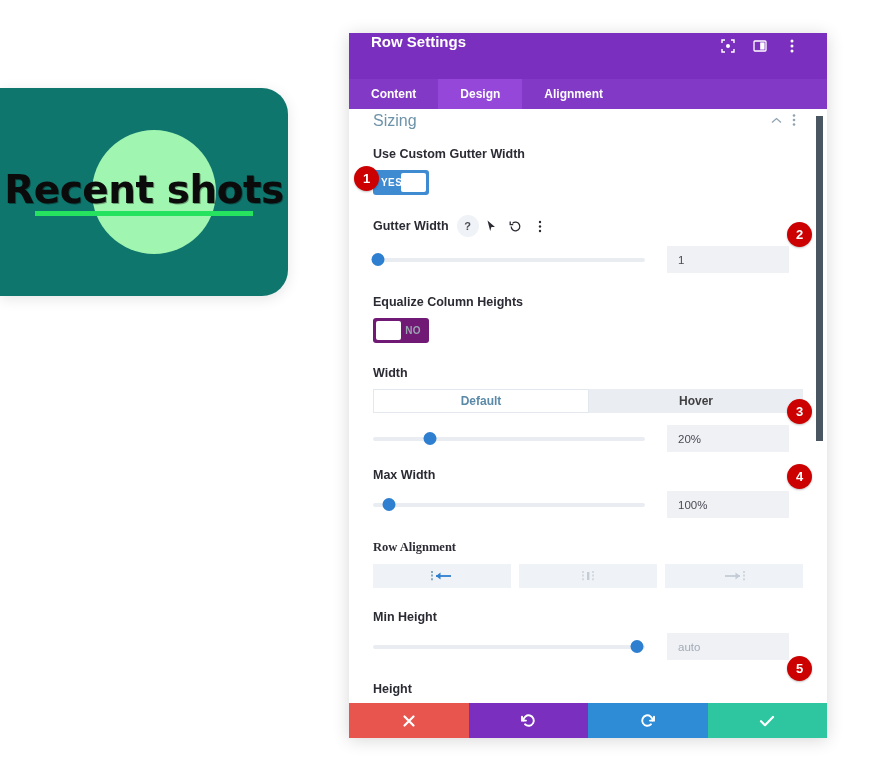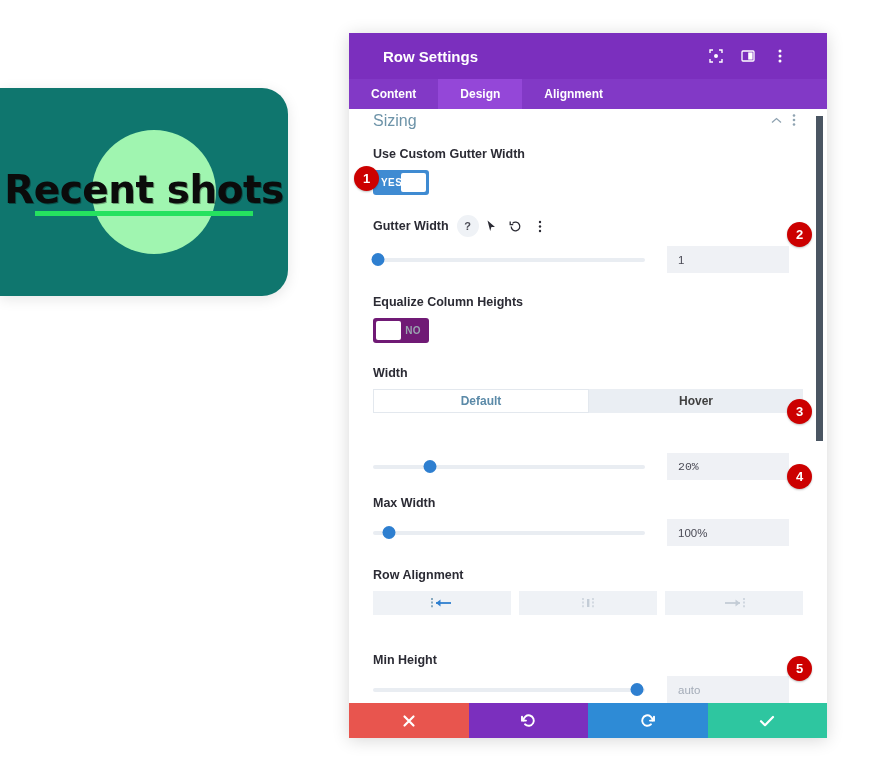--- a/index.html
+++ b/index.html
@@ -65,22 +65,22 @@
     background: #ffffff;
     box-shadow: 0 2px 16px rgba(0,0,0,0.16);
     display: flex; flex-direction: column;
     overflow: hidden;
   }
 
   
   #panel-header {
     height: 46px;
     background: #7b2fbe;
-    display: flex; align-items: center;
-    padding: 0 34px;
+    display: flex; 
+    padding: 0 22px;
     flex: none;
   }
   #panel-title {
     color: #ffffff;
     font-size: 15px;
     font-weight: 700;
     flex: 1;
   }
   .header-icon {
     width: 26px; height: 26px;
@@ -417,21 +417,21 @@
       </div>
 
       <div class="field" style="margin-bottom:16px;">
         <div class="field-label">
           <span class="lbl-text">Width</span>
         </div>
         <div class="dh-tabs">
           <div class="dh-tab active">Default</div>
           <div class="dh-tab">Hover</div>
         </div>
-        <div class="slider-row" style="margin-top:40px;font-family:Liberation Mono, monospace;">
+        <div class="slider-row" style="margin-top:12px;">
           <div class="slider">
             <div class="track"></div>
             <div class="handle" style="left:21%;"></div>
           </div>
           <div class="num-input">20%</div>
         </div>
       </div>
 
       <div class="field" style="margin-bottom:22px;">
         <div class="field-label">
@@ -439,21 +439,21 @@
         </div>
         <div class="slider-row">
           <div class="slider">
             <div class="track"></div>
             <div class="handle" style="left:6%;"></div>
           </div>
           <div class="num-input">100%</div>
         </div>
       </div>
 
-      <div class="field" style="margin-bottom:38px;">
+      <div class="field" style="margin-bottom:22px;font-family:Liberation Serif, serif;">
         <div class="field-label">
           <span class="lbl-text">Row Alignment</span>
         </div>
         <div class="align-group">
           <div class="align-btn">
             <svg width="26" height="12" viewBox="0 0 26 12">
               <path d="M3 1v10" stroke="#5b8aa8" stroke-width="1.4" stroke-dasharray="2 1.6"></path>
               <path d="M22 6H7" stroke="#2e7fd0" stroke-width="1.8"></path>
               <path d="M7 6l4.5-3.4v6.8z" fill="#2e7fd0"></path>
             </svg>

